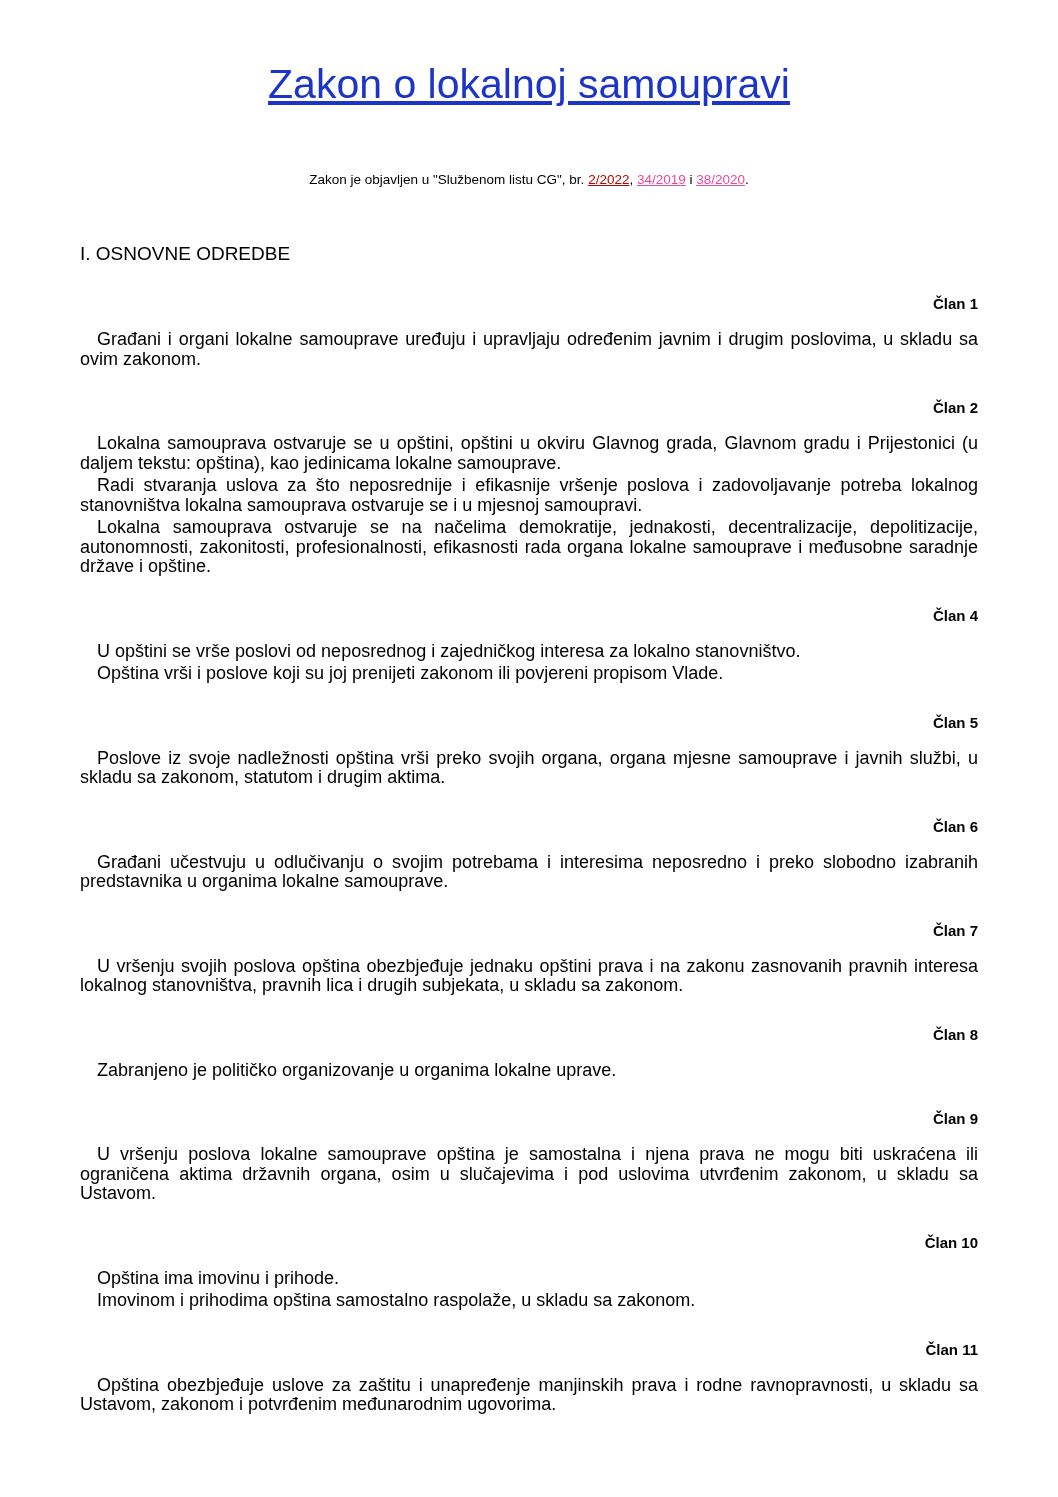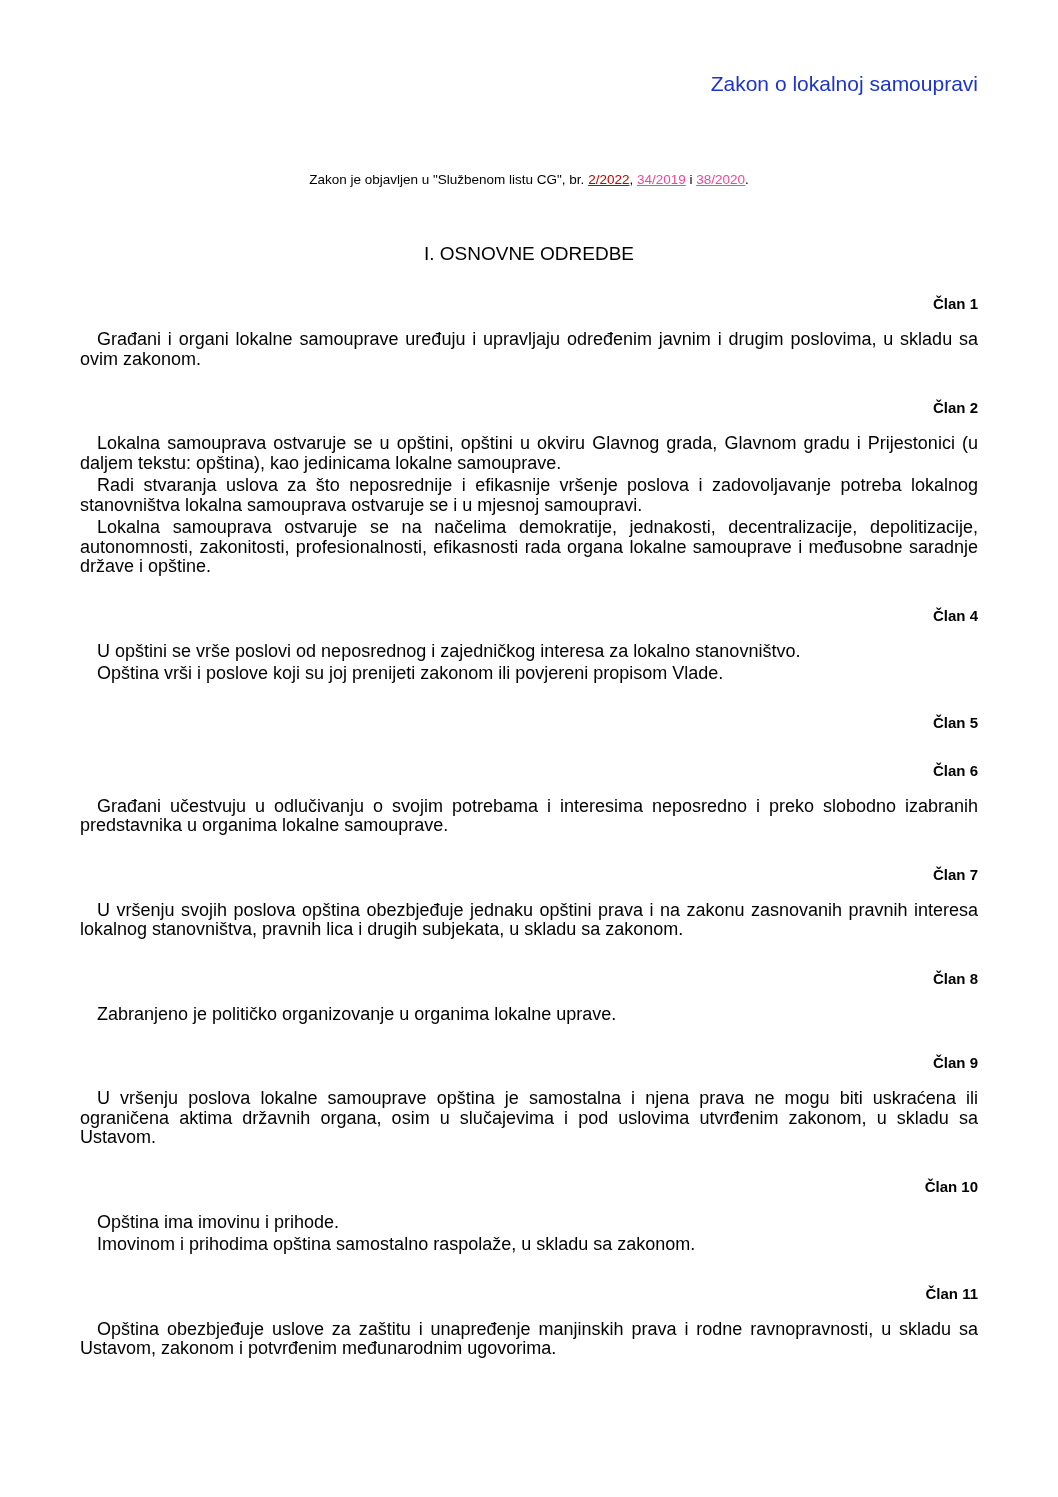--- a/index.html
+++ b/index.html
@@ -13,43 +13,43 @@
     overflow: hidden;
     font-family: "Liberation Sans", sans-serif;
     color: #000000;
     -webkit-font-smoothing: antialiased;
   }
   .page {
     padding: 0 80px;
     box-sizing: border-box;
   }
   h1.doc-title {
-    text-align: right;
-    font-size: 21px;
+    text-align: center;
+    font-size: 41px;
     font-weight: 400;
     line-height: 40px;
     margin: 64px 0 0 0;
     color: #1c34c8;
+    text-decoration: underline;
   }
   p.publine {
     text-align: center;
     font-size: 13.5px;
     line-height: 19px;
     margin: 66px 0 0 0;
   }
   p.publine a {
     color: #ec4899;
     text-decoration: underline;
     cursor: pointer;
   }
   p.publine a.red {
     color: #c00000;
   }
   h2.section {
-    text-align: center;
     font-size: 19px;
     font-weight: 400;
     line-height: 22px;
     margin: 54px 0 0 0;
   }
   h3.clan {
     text-align: right;
     font-size: 15px;
     font-weight: 700;
     line-height: 18px;
@@ -78,20 +78,21 @@
       <h3 class="clan">Član 1</h3>
       <p class="body">Građani i organi lokalne samouprave uređuju i upravljaju određenim javnim i drugim poslovima, u skladu sa ovim zakonom.</p>
       <h3 class="clan">Član 2</h3>
       <p class="body">Lokalna samouprava ostvaruje se u opštini, opštini u okviru Glavnog grada, Glavnom gradu i Prijestonici (u daljem tekstu: opština), kao jedinicama lokalne samouprave.</p>
       <p class="body">Radi stvaranja uslova za što neposrednije i efikasnije vršenje poslova i zadovoljavanje potreba lokalnog stanovništva lokalna samouprava ostvaruje se i u mjesnoj samoupravi.</p>
       <p class="body">Lokalna samouprava ostvaruje se na načelima demokratije, jednakosti, decentralizacije, depolitizacije, autonomnosti, zakonitosti, profesionalnosti, efikasnosti rada organa lokalne samouprave i međusobne saradnje države i opštine.</p>
       <h3 class="clan">Član 4</h3>
       <p class="body">U opštini se vrše poslovi od neposrednog i zajedničkog interesa za lokalno stanovništvo.</p>
       <p class="body">Opština vrši i poslove koji su joj prenijeti zakonom ili povjereni propisom Vlade.</p>
       <h3 class="clan">Član 5</h3>
+      <p class="body">Poslove iz svoje nadležnosti opština vrši preko svojih organa, organa mjesne samouprave i javnih službi, u skladu sa zakonom, statutom i drugim aktima.</p>
       <h3 class="clan">Član 6</h3>
       <p class="body">Građani učestvuju u odlučivanju o svojim potrebama i interesima neposredno i preko slobodno izabranih predstavnika u organima lokalne samouprave.</p>
       <h3 class="clan">Član 7</h3>
       <p class="body">U vršenju svojih poslova opština obezbjeđuje jednaku opštini prava i na zakonu zasnovanih pravnih interesa lokalnog stanovništva, pravnih lica i drugih subjekata, u skladu sa zakonom.</p>
       <h3 class="clan">Član 8</h3>
       <p class="body">Zabranjeno je političko organizovanje u organima lokalne uprave.</p>
       <h3 class="clan">Član 9</h3>
       <p class="body">U vršenju poslova lokalne samouprave opština je samostalna i njena prava ne mogu biti uskraćena ili ograničena aktima državnih organa, osim u slučajevima i pod uslovima utvrđenim zakonom, u skladu sa Ustavom.</p>
       <h3 class="clan">Član 10</h3>
       <p class="body">Opština ima imovinu i prihode.</p>

